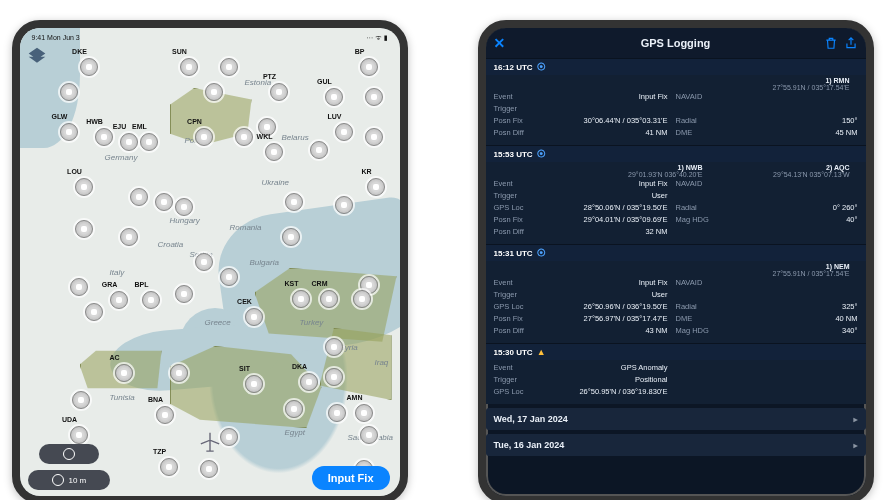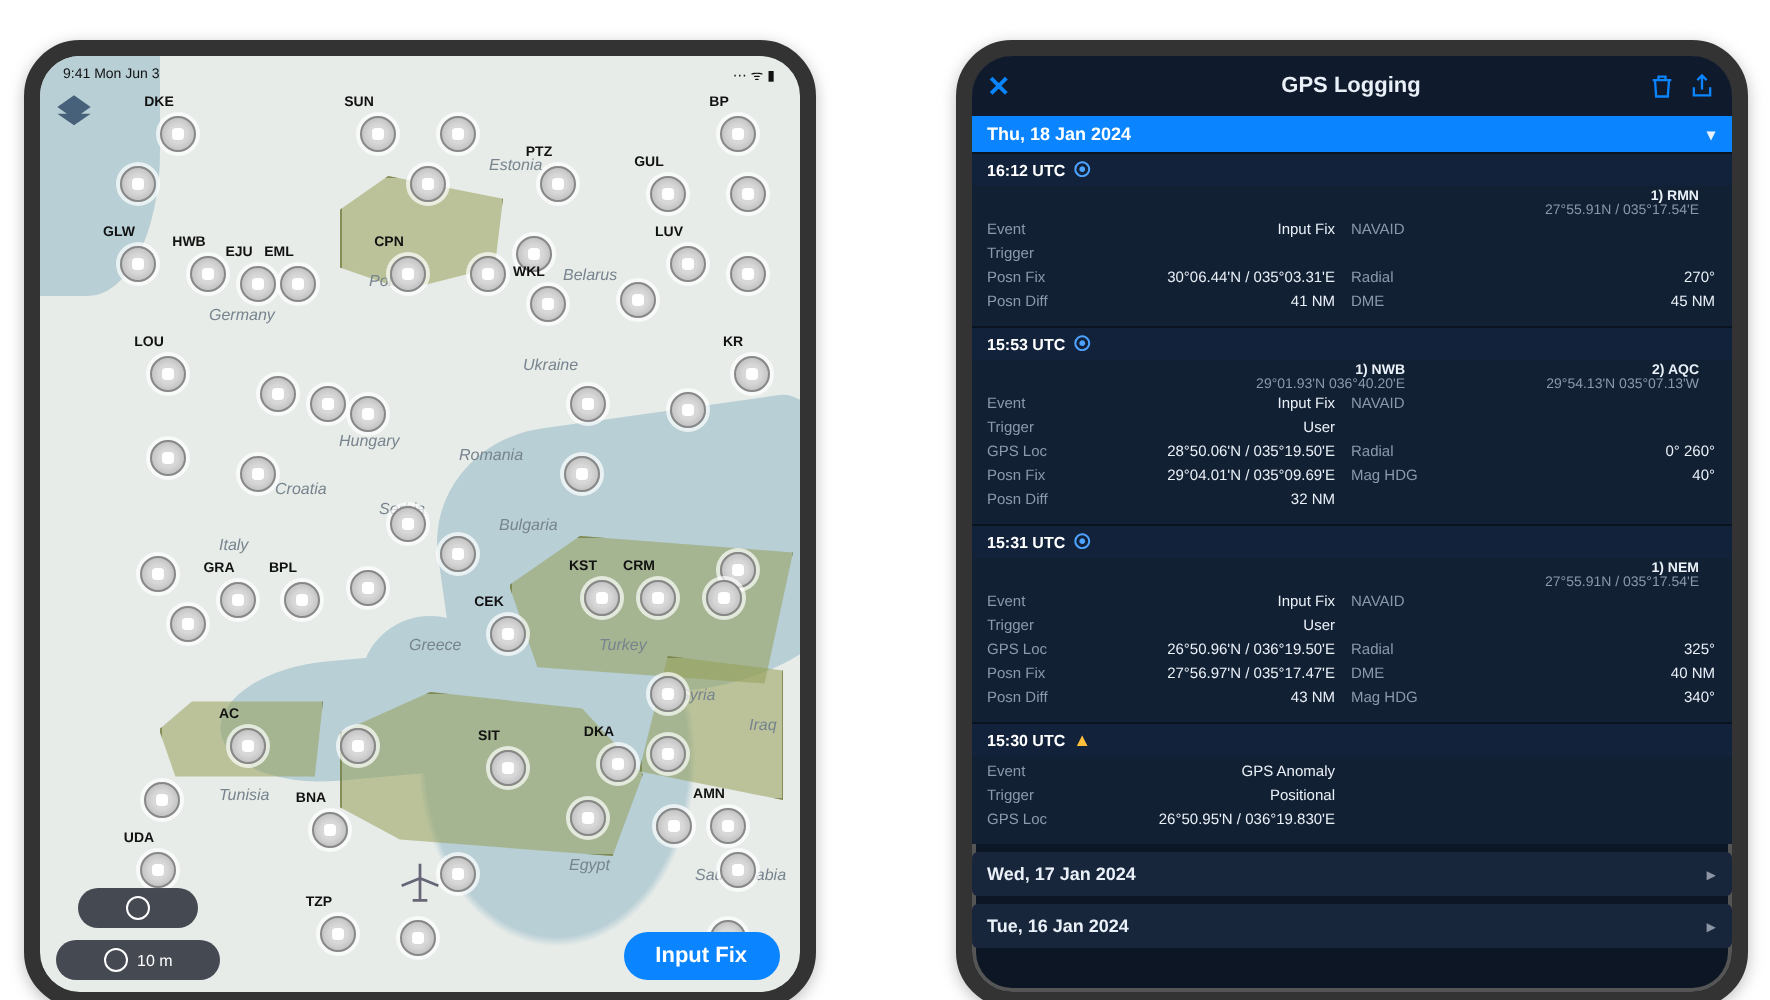--- a/index.html
+++ b/index.html
@@ -135,21 +135,21 @@
             <div class="map-label" style="left: 238px; top: 105px; padding-left: 24px;">Belarus</div>
             <div class="map-label" style="left: 225px; top: 50px;">Estonia</div>
             <div class="map-label" style="left: 242px; top: 150px;">Ukraine</div>
             <div class="map-label" style="left: 90px; top: 240px;">Italy</div>
             <div class="map-label" style="left: 210px; top: 195px;">Romania</div>
             <div class="map-label" style="left: 280px; top: 290px;">Turkey</div>
             <div class="map-label" style="left: 185px; top: 290px; font-style: italic;">Greece</div>
             <div class="map-label" style="left: 150px; top: 188px;">Hungary</div>
             <div class="map-label" style="left: 202px; top: 230px; margin-left: 28px;">Bulgaria</div>
             <div class="map-label" style="left: 170px; top: 222px;">Serbia</div>
-            <div class="map-label" style="left: 118px; top: 212px;">Croatia</div>
+            <div class="map-label" style="left: 138px; top: 212px;">Croatia</div>
             <div class="map-label" style="left: 90px; top: 365px;">Tunisia</div>
             <div class="map-label" style="left: 320px; top: 315px;">Syria</div>
             <div class="map-label" style="left: 355px; top: 330px;">Iraq</div>
             <div class="map-label" style="left: 265px; top: 400px;">Egypt</div>
             <div class="map-label" style="left: 328px; top: 405px;">Saudi Arabia</div>
           </div>
         <div id="map-wps">
             <div class="wp-wrap" style="left: 60px; top: 30px;">
               <div class="wp"></div>
               <div class="wp-tag">DKE</div>
@@ -394,24 +394,20 @@
             </svg>
         </div>
         <div class="hbtn share">
           <svg width="14" height="14" viewBox="0 0 24 24">
               <path fill="none" stroke="#0a84ff" stroke-width="2" d="M12 3v12M8 7l4-4 4 4M5 13v7h14v-7"></path>
             </svg>
         </div>
       </div>
 
       <div class="log-body">
-        <div class="day-head">
-          <span>Thu, 18 Jan 2024</span>
-          <span class="chev">▾</span>
-        </div>
         <div id="log-sections">
             <div class="sect-head">
               <span>16:12 UTC</span>
               <span class="pin">⦿</span>
             </div>
             <div class="rows">
               <div class="navline">
                 <span class="lab"></span>
                 <span style="font-weight:700">1) RMN</span>
               </div>
@@ -428,21 +424,21 @@
               <div class="row">
                 <div class="c lab">Trigger</div>
                 <div class="c valL"></div>
                 <div class="c lab2"></div>
                 <div class="c valR"></div>
               </div>
               <div class="row">
                 <div class="c lab">Posn Fix</div>
                 <div class="c valL">30°06.44'N / 035°03.31'E</div>
                 <div class="c lab2">Radial</div>
-                <div class="c valR">270°</div>
+                <div class="c valR">150°</div>
               </div>
               <div class="row">
                 <div class="c lab">Posn Diff</div>
                 <div class="c valL">41 NM</div>
                 <div class="c lab2">DME</div>
                 <div class="c valR">45 NM</div>
               </div>
             </div>
             <div class="sect-head">
               <span>15:53 UTC</span>

